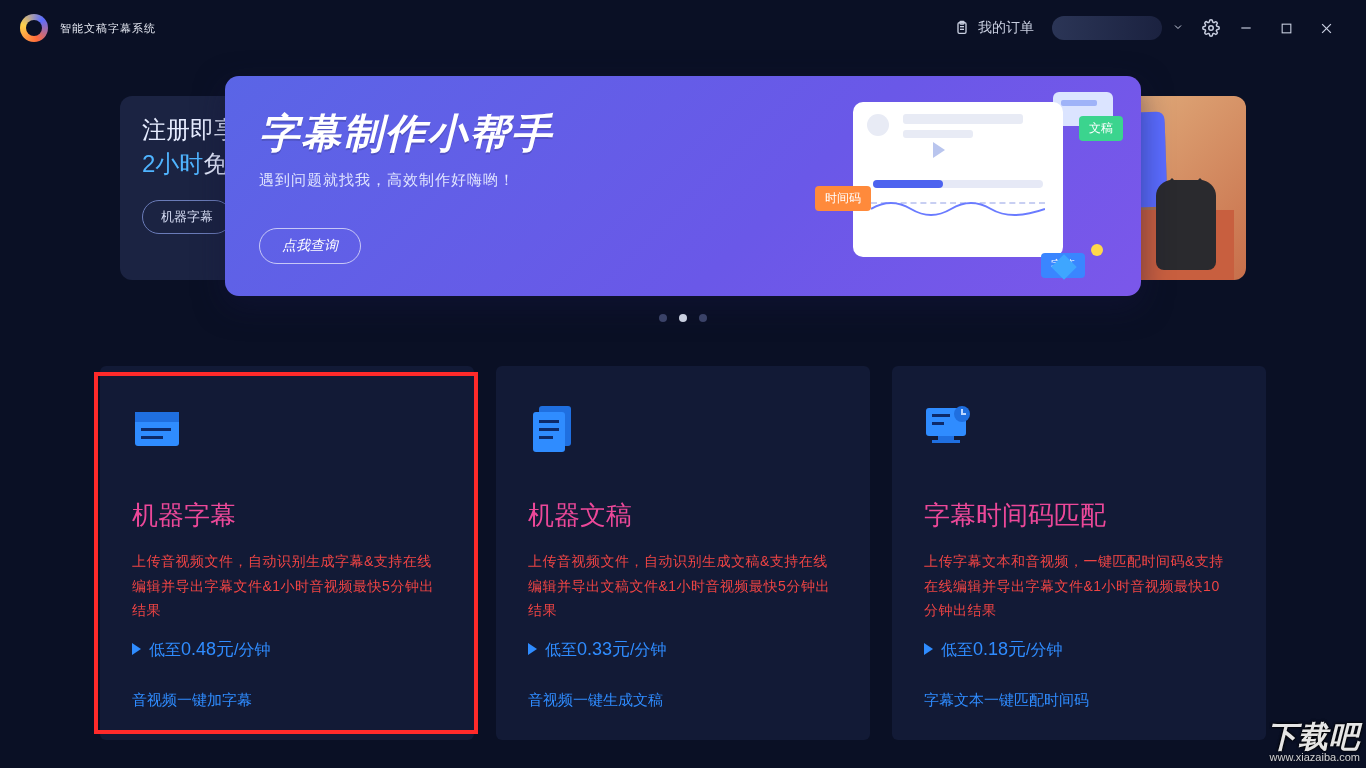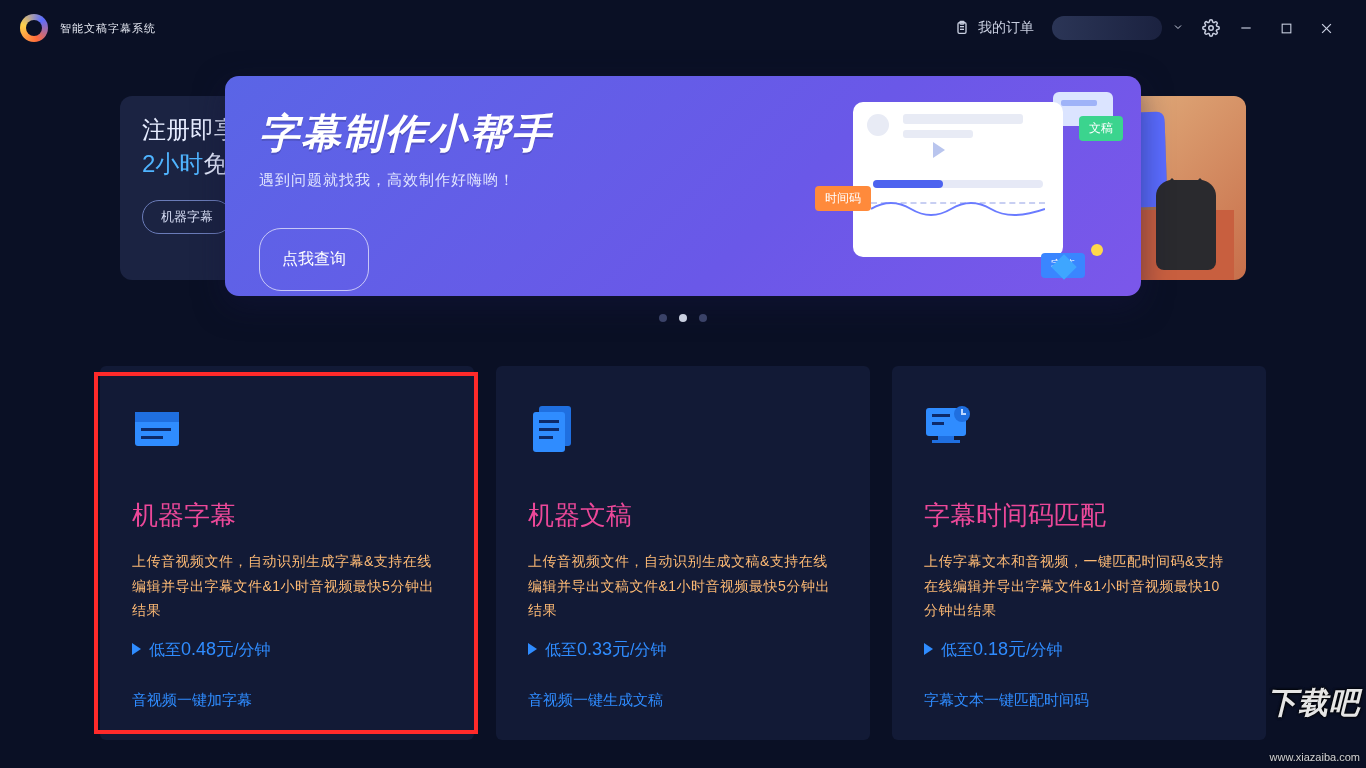--- a/index.html
+++ b/index.html
@@ -159,26 +159,27 @@
     }
     .banner-sub {
       font-size: 15px;
       color: #e0e4ff;
       margin-top: 10px;
       letter-spacing: 1px;
     }
     .banner-btn {
       margin-top: 38px;
       display: inline-block;
-      padding: 20px 22px;
+      padding: 8px 22px;
       border: 1px solid rgba(255,255,255,0.65);
       border-radius: 22px;
       color: #fff;
-      font-size: 16px;
+      font-size: 14px;
       cursor: pointer;
+      font-style: italic;
     }
     .banner-illus {
       position: absolute;
       right: 28px; top: 18px;
       width: 290px; height: 180px;
     }
     .sheet {
       position: absolute;
       left: 30px; top: 8px;
       width: 210px; height: 155px;
@@ -247,21 +248,21 @@
       display:flex; align-items:center; justify-content:center;
       margin-bottom: 42px;
     }
     .card h2 {
       color: #ec4899;
       font-size: 26px;
       font-weight: 500;
       margin-bottom: 16px;
     }
     .card .desc {
-      color: #fdba74;
+      color: #ef4444;
       font-size: 14px;
       line-height: 1.75;
       letter-spacing: 0.5px;
     }
     .price-line {
       margin-top: 14px;
       color: #2f8cff;
       font-size: 16px;
       display:flex; align-items:center; gap:8px;
     }
@@ -289,21 +290,20 @@
       font-size: 30px;
       font-weight: 900;
       font-style: italic;
       letter-spacing: 1px;
       text-shadow: 0 0 3px #000, 0 0 3px #000;
     }
     .watermark .wm-small {
       font-size: 11px;
       opacity: 0.9;
       text-shadow: 0 0 2px #000;
-      margin-top: 34px;
     }
   </style>
 </head>
 <body>
 
 <div class="titlebar">
   <div class="logo"></div>
   <div class="app-title">智能文稿字幕系统</div>
   <div class="titlebar-spacer"></div>
   <div class="titlebar-item">

